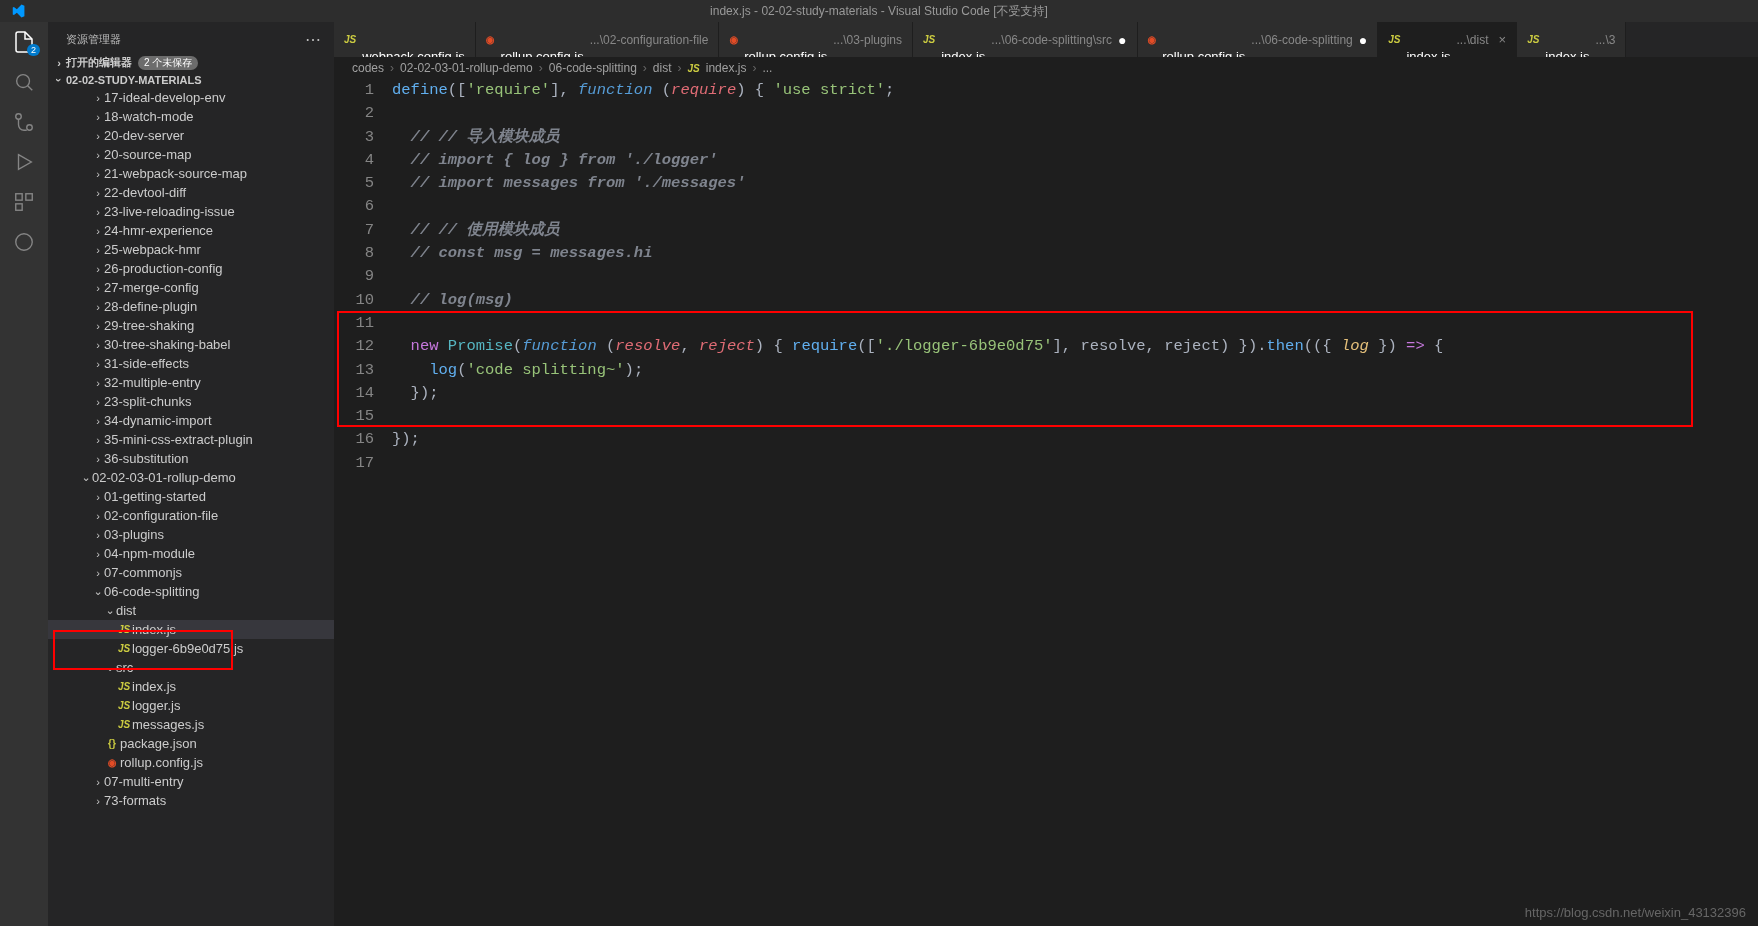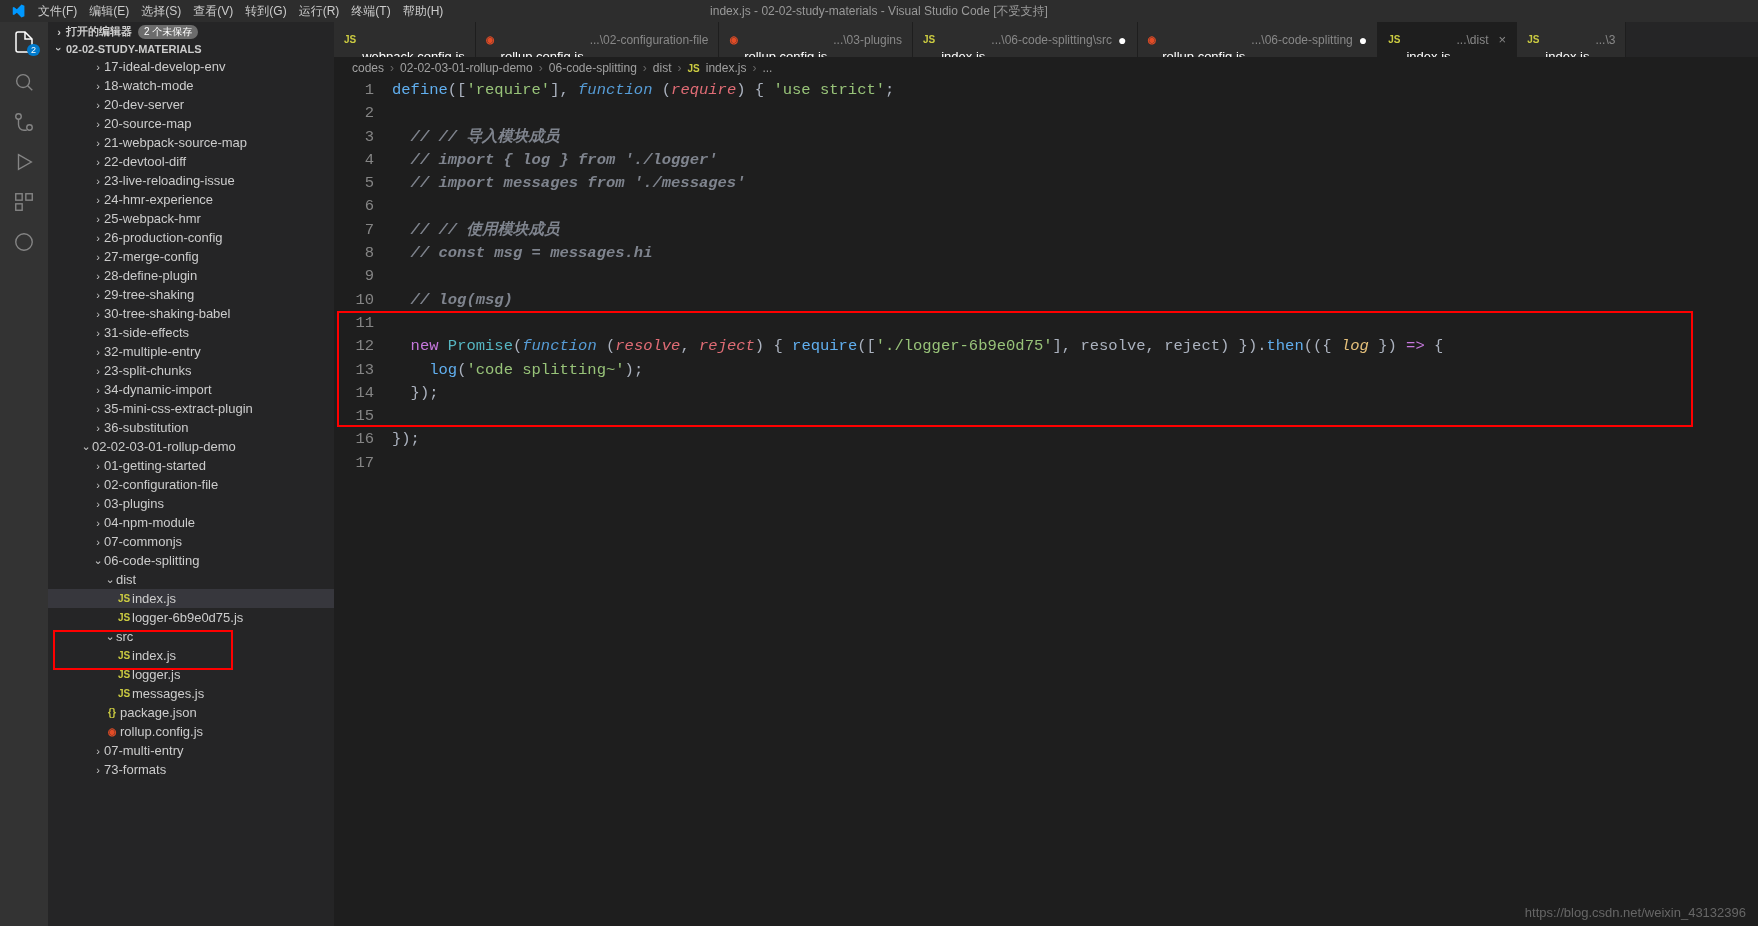--- a/index.html
+++ b/index.html
@@ -124,21 +124,21 @@
       text-align: center;
     }
     .tree-item .ico {
       width: 16px;
       display: flex;
       justify-content: center;
       font-size: 10px;
       font-weight: bold;
     }
     .tree-item .label { color: #cccccc; }
-    .ico-js { color: #cbcb41; }
+    .ico-js { color: #cbcb41; font-style: italic; }
     .ico-json { color: #cbcb41; }
     .ico-rollup { color: #e34c26; }
     .red-box-1 {
       position: absolute;
       border: 2px solid #ff0000;
       pointer-events: none;
     }
     .editor {
       flex: 1;
       background: #1e1e1e;
@@ -226,21 +226,20 @@
   </style>
 </head>
 <body>
 
 <div class="menubar">
   <div class="logo">
     <svg width="14" height="14" viewBox="0 0 24 24">
         <path fill="#0098ff" d="M23 3l-5-2-8 8-5-4-2 1v12l2 1 5-4 8 8 5-2V3z"></path>
       </svg>
   </div>
-  <div id="menu-items"><span class="menu-item">文件(F)</span><span class="menu-item">编辑(E)</span><span class="menu-item">选择(S)</span><span class="menu-item">查看(V)</span><span class="menu-item">转到(G)</span><span class="menu-item">运行(R)</span><span class="menu-item">终端(T)</span><span class="menu-item">帮助(H)</span></div>
   <div class="title-center">index.js - 02-02-study-materials - Visual Studio Code [不受支持]</div>
 </div>
 
 <div class="main">
   <div class="activitybar">
     <div class="abicon active">
       <svg width="24" height="24" viewBox="0 0 24 24" fill="none" stroke="currentColor" stroke-width="1.5">
           <path d="M13 2H6a2 2 0 0 0-2 2v16a2 2 0 0 0 2 2h12a2 2 0 0 0 2-2V9l-7-7z"></path>
           <path d="M13 2v7h7"></path>
         </svg>
@@ -272,20 +271,24 @@
         </svg>
     </div>
     <div class="abicon">
       <svg width="22" height="22" viewBox="0 0 24 24" fill="none" stroke="currentColor" stroke-width="1.5">
           <circle cx="12" cy="12" r="9"></circle>
         </svg>
     </div>
   </div>
 
   <div class="sidebar">
+    <div class="sidebar-header">
+      <span>资源管理器</span>
+      <span class="dots">⋯</span>
+    </div>
     <div class="sidebar-section">
       <span class="chev">›</span>
       <span>打开的编辑器</span>
       <span class="badge-save">2 个未保存</span>
     </div>
     <div class="sidebar-section">
       <span class="chev" style="transform:rotate(90deg)">›</span>
       <span>02-02-STUDY-MATERIALS</span>
     </div>
     <div class="tree" id="file-tree">

